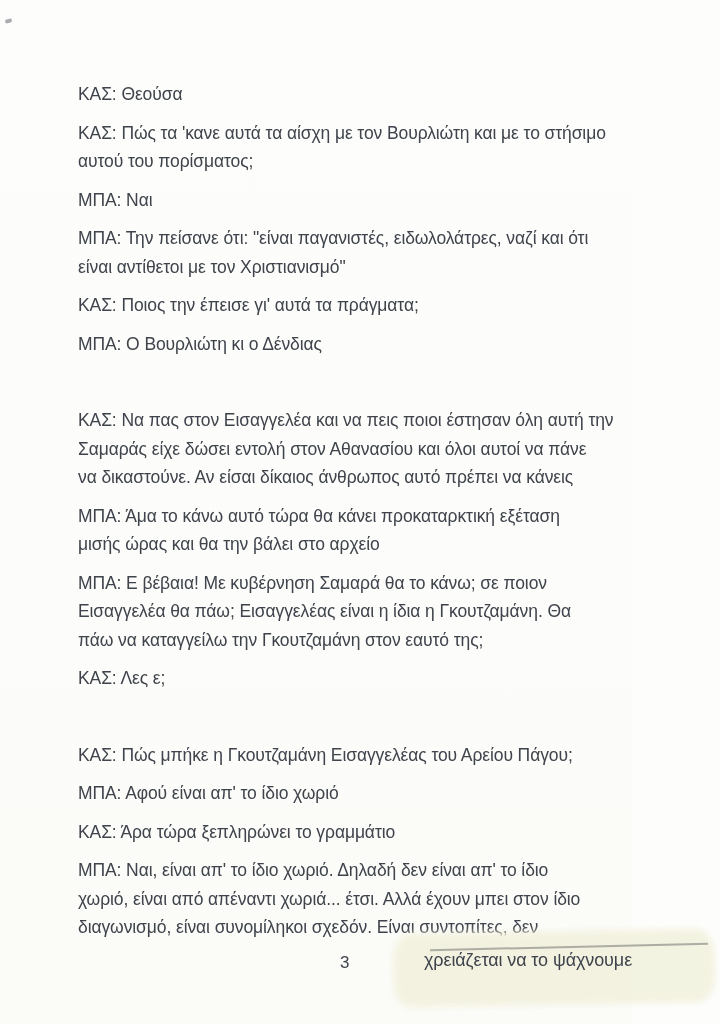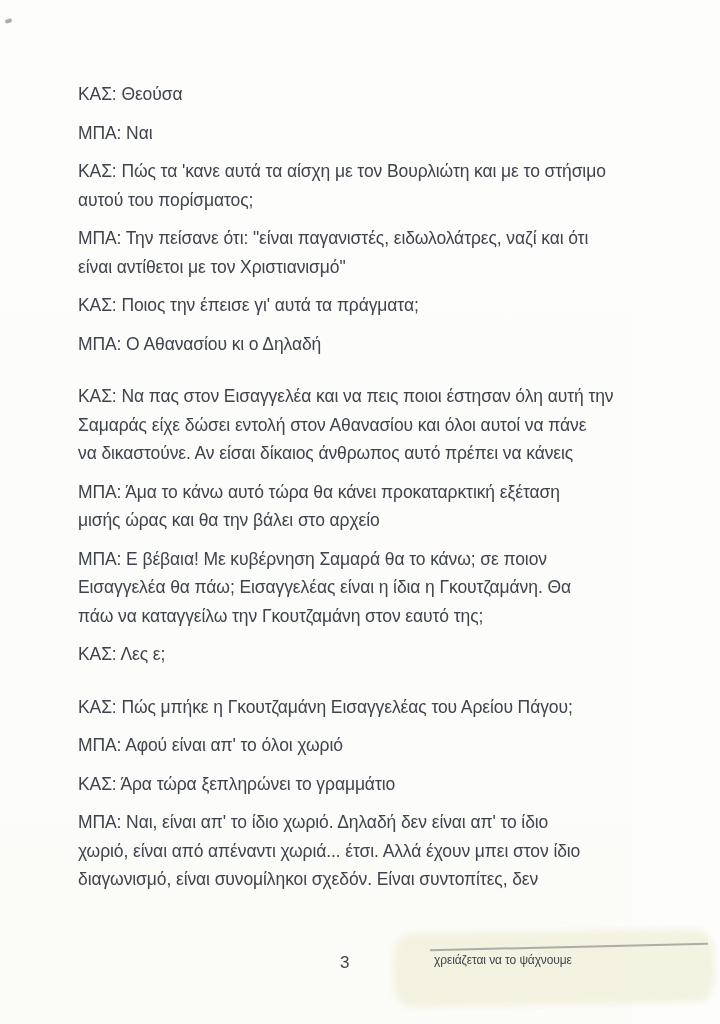--- a/index.html
+++ b/index.html
@@ -34,21 +34,21 @@
     left: 78px;
     top: 80px;
     width: 585px;
     color: #3f444c;
     font-size: 17.5px;
   }
   .para {
     margin: 0 0 10px 0;
   }
   .para.gap-before {
-    margin-top: 24px;
+    margin-top: 48px;
   }
   .line {
     line-height: 28.5px;
     white-space: nowrap;
     letter-spacing: -0.1px;
   }
   
   .patch {
     position: absolute;
     left: 393px;
@@ -74,62 +74,62 @@
   .page-number {
     position: absolute;
     left: 340px;
     top: 951px;
     color: #3f444c;
     font-size: 17px;
     line-height: 24px;
   }
   .footer-note {
     position: absolute;
-    left: 434px;
+    left: 424px;
     top: 948px;
     color: #3f444c;
-    font-size: 12px;
+    font-size: 18px;
     line-height: 24px;
     white-space: nowrap;
     letter-spacing: -0.1px;
   }
 </style>
 </head>
 <body>
 
 <div class="page">
 
   <div class="speck"></div>
 
   <div class="transcript">
 
     <div class="para">
       <div class="line">ΚΑΣ: Θεούσα</div>
     </div>
 
     <div class="para">
-      <div class="line">ΜΠΑ: Ναι</div>
+      <div class="line">ΚΑΣ: Πώς τα 'κανε αυτά τα αίσχη με τον Βουρλιώτη και με το στήσιμο</div>
+      <div class="line">αυτού του πορίσματος;</div>
     </div>
 
     <div class="para">
-      <div class="line">ΚΑΣ: Πώς τα 'κανε αυτά τα αίσχη με τον Βουρλιώτη και με το στήσιμο</div>
-      <div class="line">αυτού του πορίσματος;</div>
+      <div class="line">ΜΠΑ: Ναι</div>
     </div>
 
     <div class="para">
       <div class="line">ΜΠΑ: Την πείσανε ότι: "είναι παγανιστές, ειδωλολάτρες, ναζί και ότι</div>
       <div class="line">είναι αντίθετοι με τον Χριστιανισμό"</div>
     </div>
 
     <div class="para">
       <div class="line">ΚΑΣ: Ποιος την έπεισε γι' αυτά τα πράγματα;</div>
     </div>
 
     <div class="para">
-      <div class="line">ΜΠΑ: Ο Αθανασίου κι ο Δηλαδή</div>
+      <div class="line">ΜΠΑ: Ο Βουρλιώτη κι ο Δένδιας</div>
     </div>
 
     <div class="para gap-before">
       <div class="line">ΚΑΣ: Να πας στον Εισαγγελέα και να πεις ποιοι έστησαν όλη αυτή την</div>
       <div class="line">Σαμαράς είχε δώσει εντολή στον Αθανασίου και όλοι αυτοί να πάνε</div>
       <div class="line">να δικαστούνε. Αν είσαι δίκαιος άνθρωπος αυτό πρέπει να κάνεις</div>
     </div>
 
     <div class="para">
       <div class="line">ΜΠΑ: Άμα το κάνω αυτό τώρα θα κάνει προκαταρκτική εξέταση</div>
@@ -144,21 +144,21 @@
 
     <div class="para">
       <div class="line">ΚΑΣ: Λες ε;</div>
     </div>
 
     <div class="para gap-before">
       <div class="line">ΚΑΣ: Πώς μπήκε η Γκουτζαμάνη Εισαγγελέας του Αρείου Πάγου;</div>
     </div>
 
     <div class="para">
-      <div class="line">ΜΠΑ: Αφού είναι απ' το όλοι χωριό</div>
+      <div class="line">ΜΠΑ: Αφού είναι απ' το ίδιο χωριό</div>
     </div>
 
     <div class="para">
       <div class="line">ΚΑΣ: Άρα τώρα ξεπληρώνει το γραμμάτιο</div>
     </div>
 
     <div class="para">
       <div class="line">ΜΠΑ: Ναι, είναι απ' το ίδιο χωριό. Δηλαδή δεν είναι απ' το ίδιο</div>
       <div class="line">χωριό, είναι από απέναντι χωριά... έτσι. Αλλά έχουν μπει στον ίδιο</div>
       <div class="line">διαγωνισμό, είναι συνομίληκοι σχεδόν. Είναι συντοπίτες, δεν</div>

